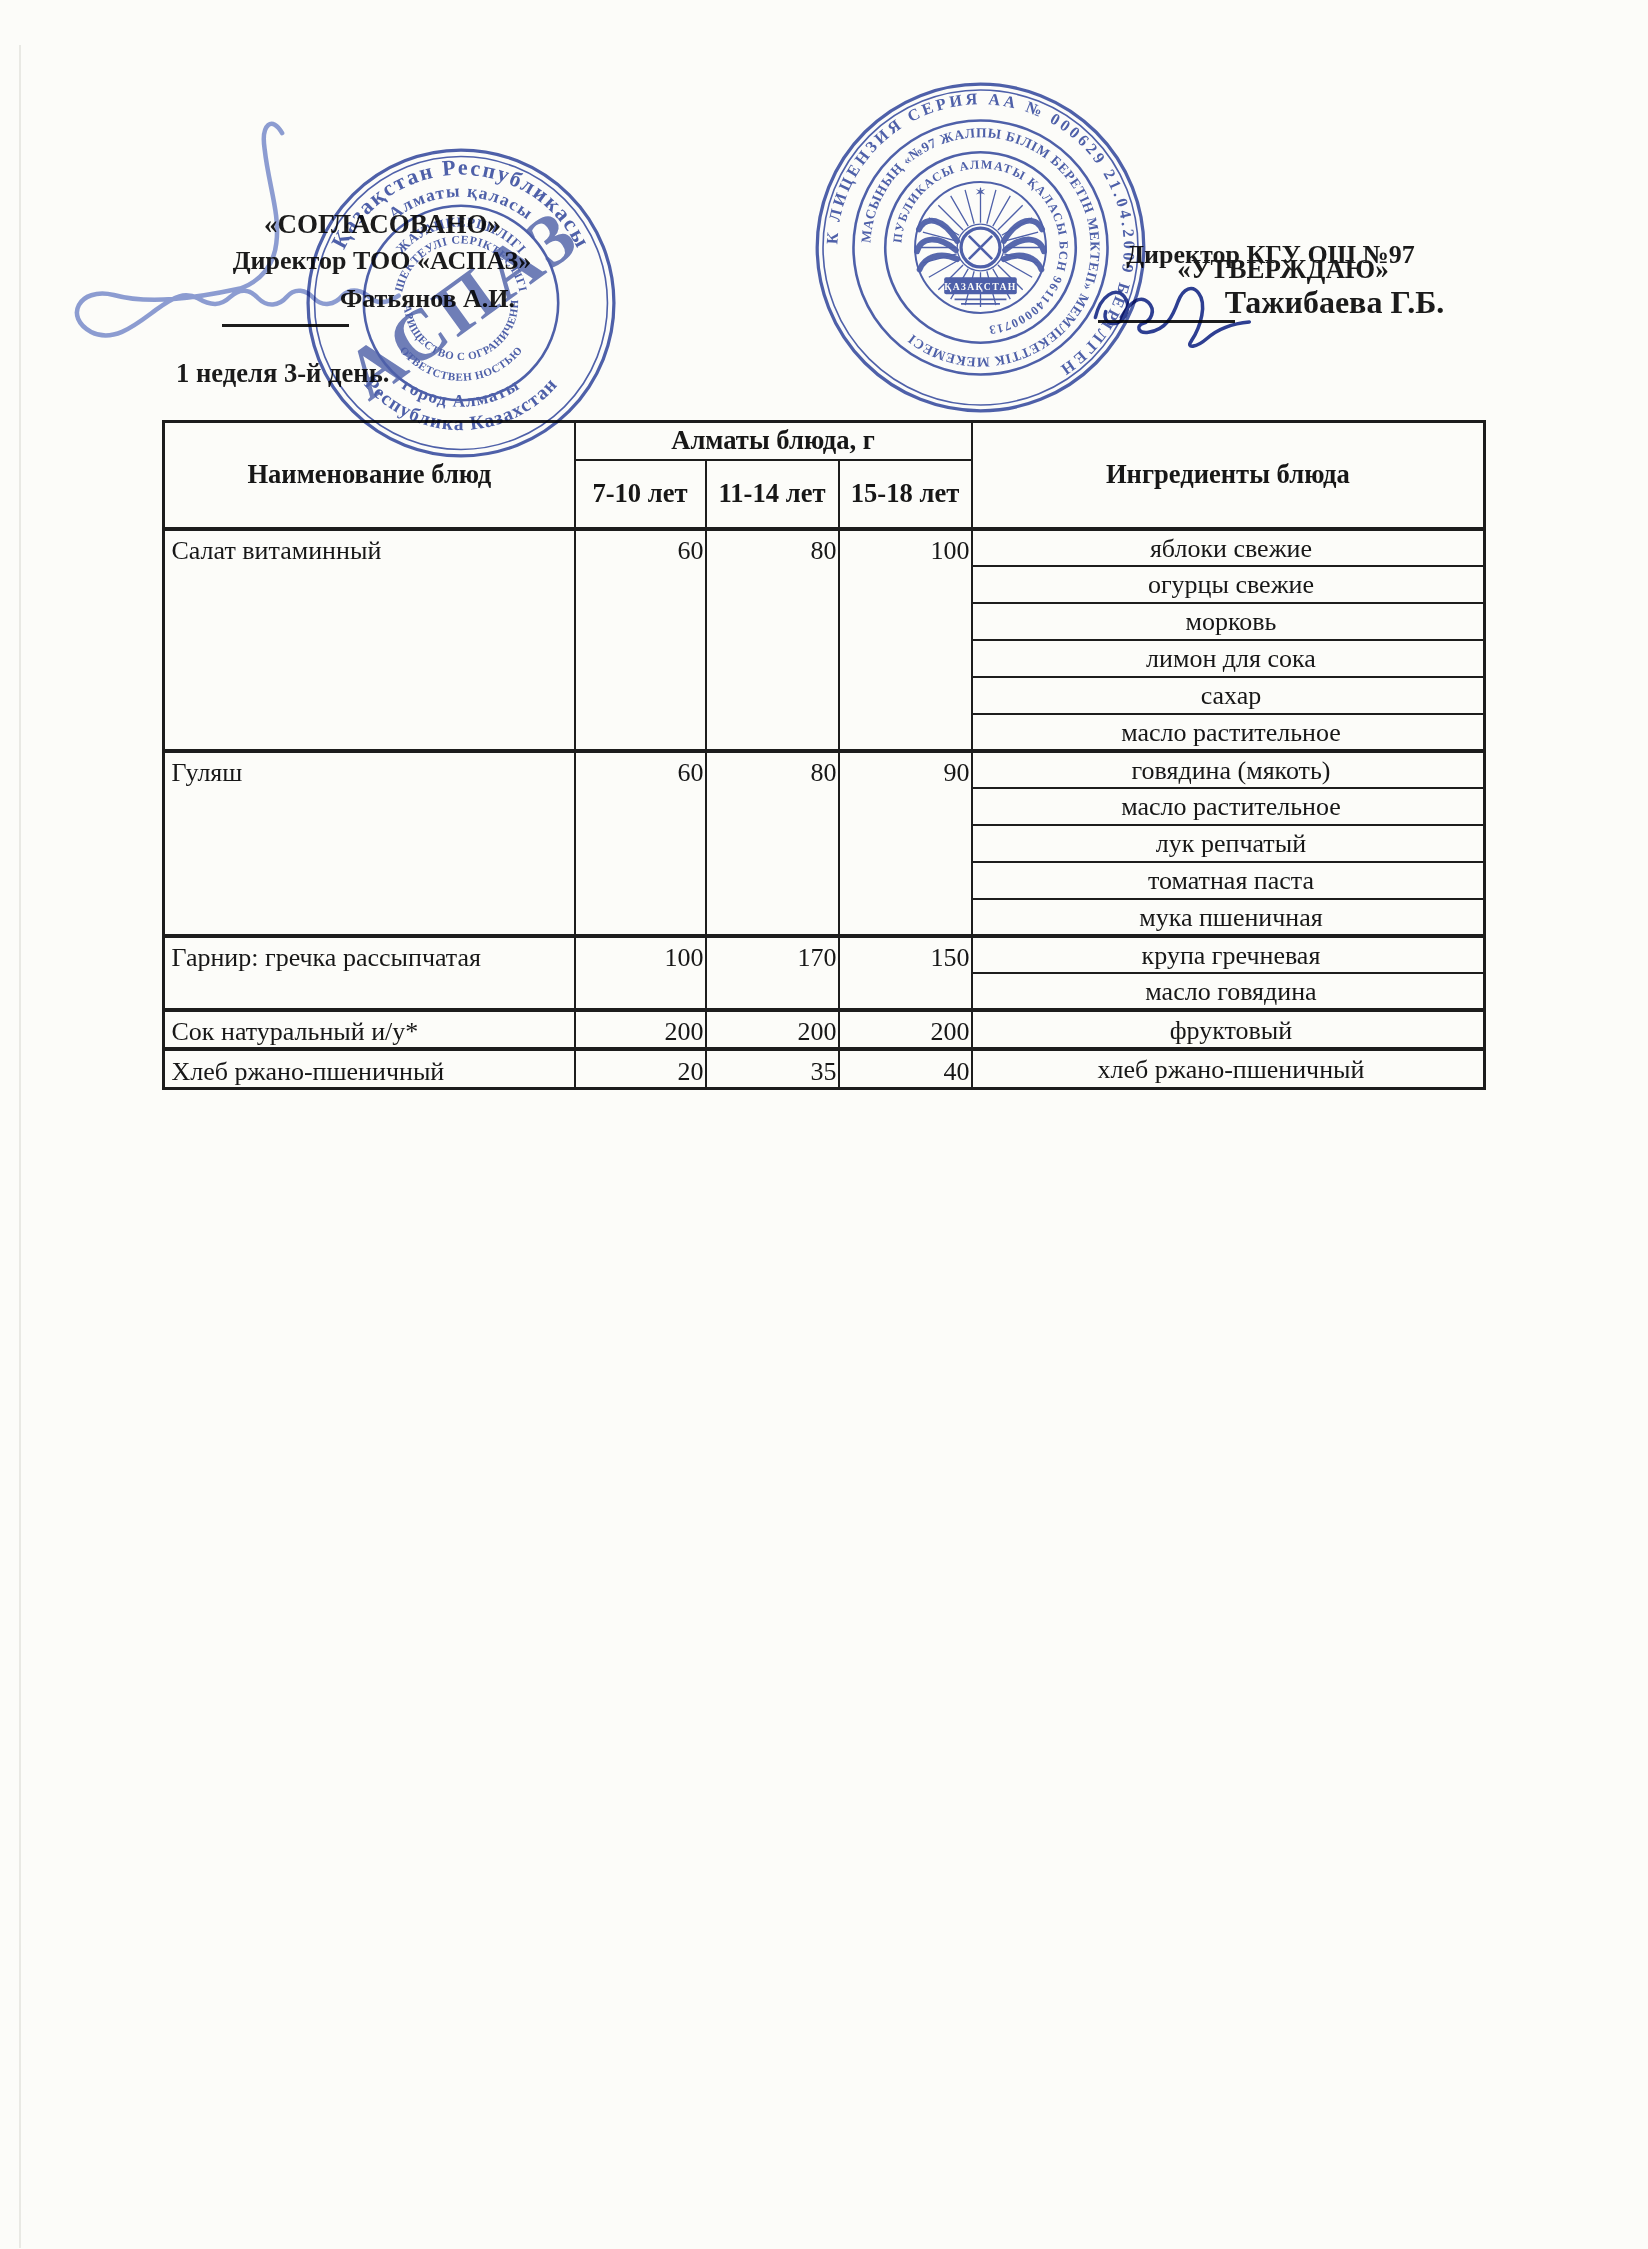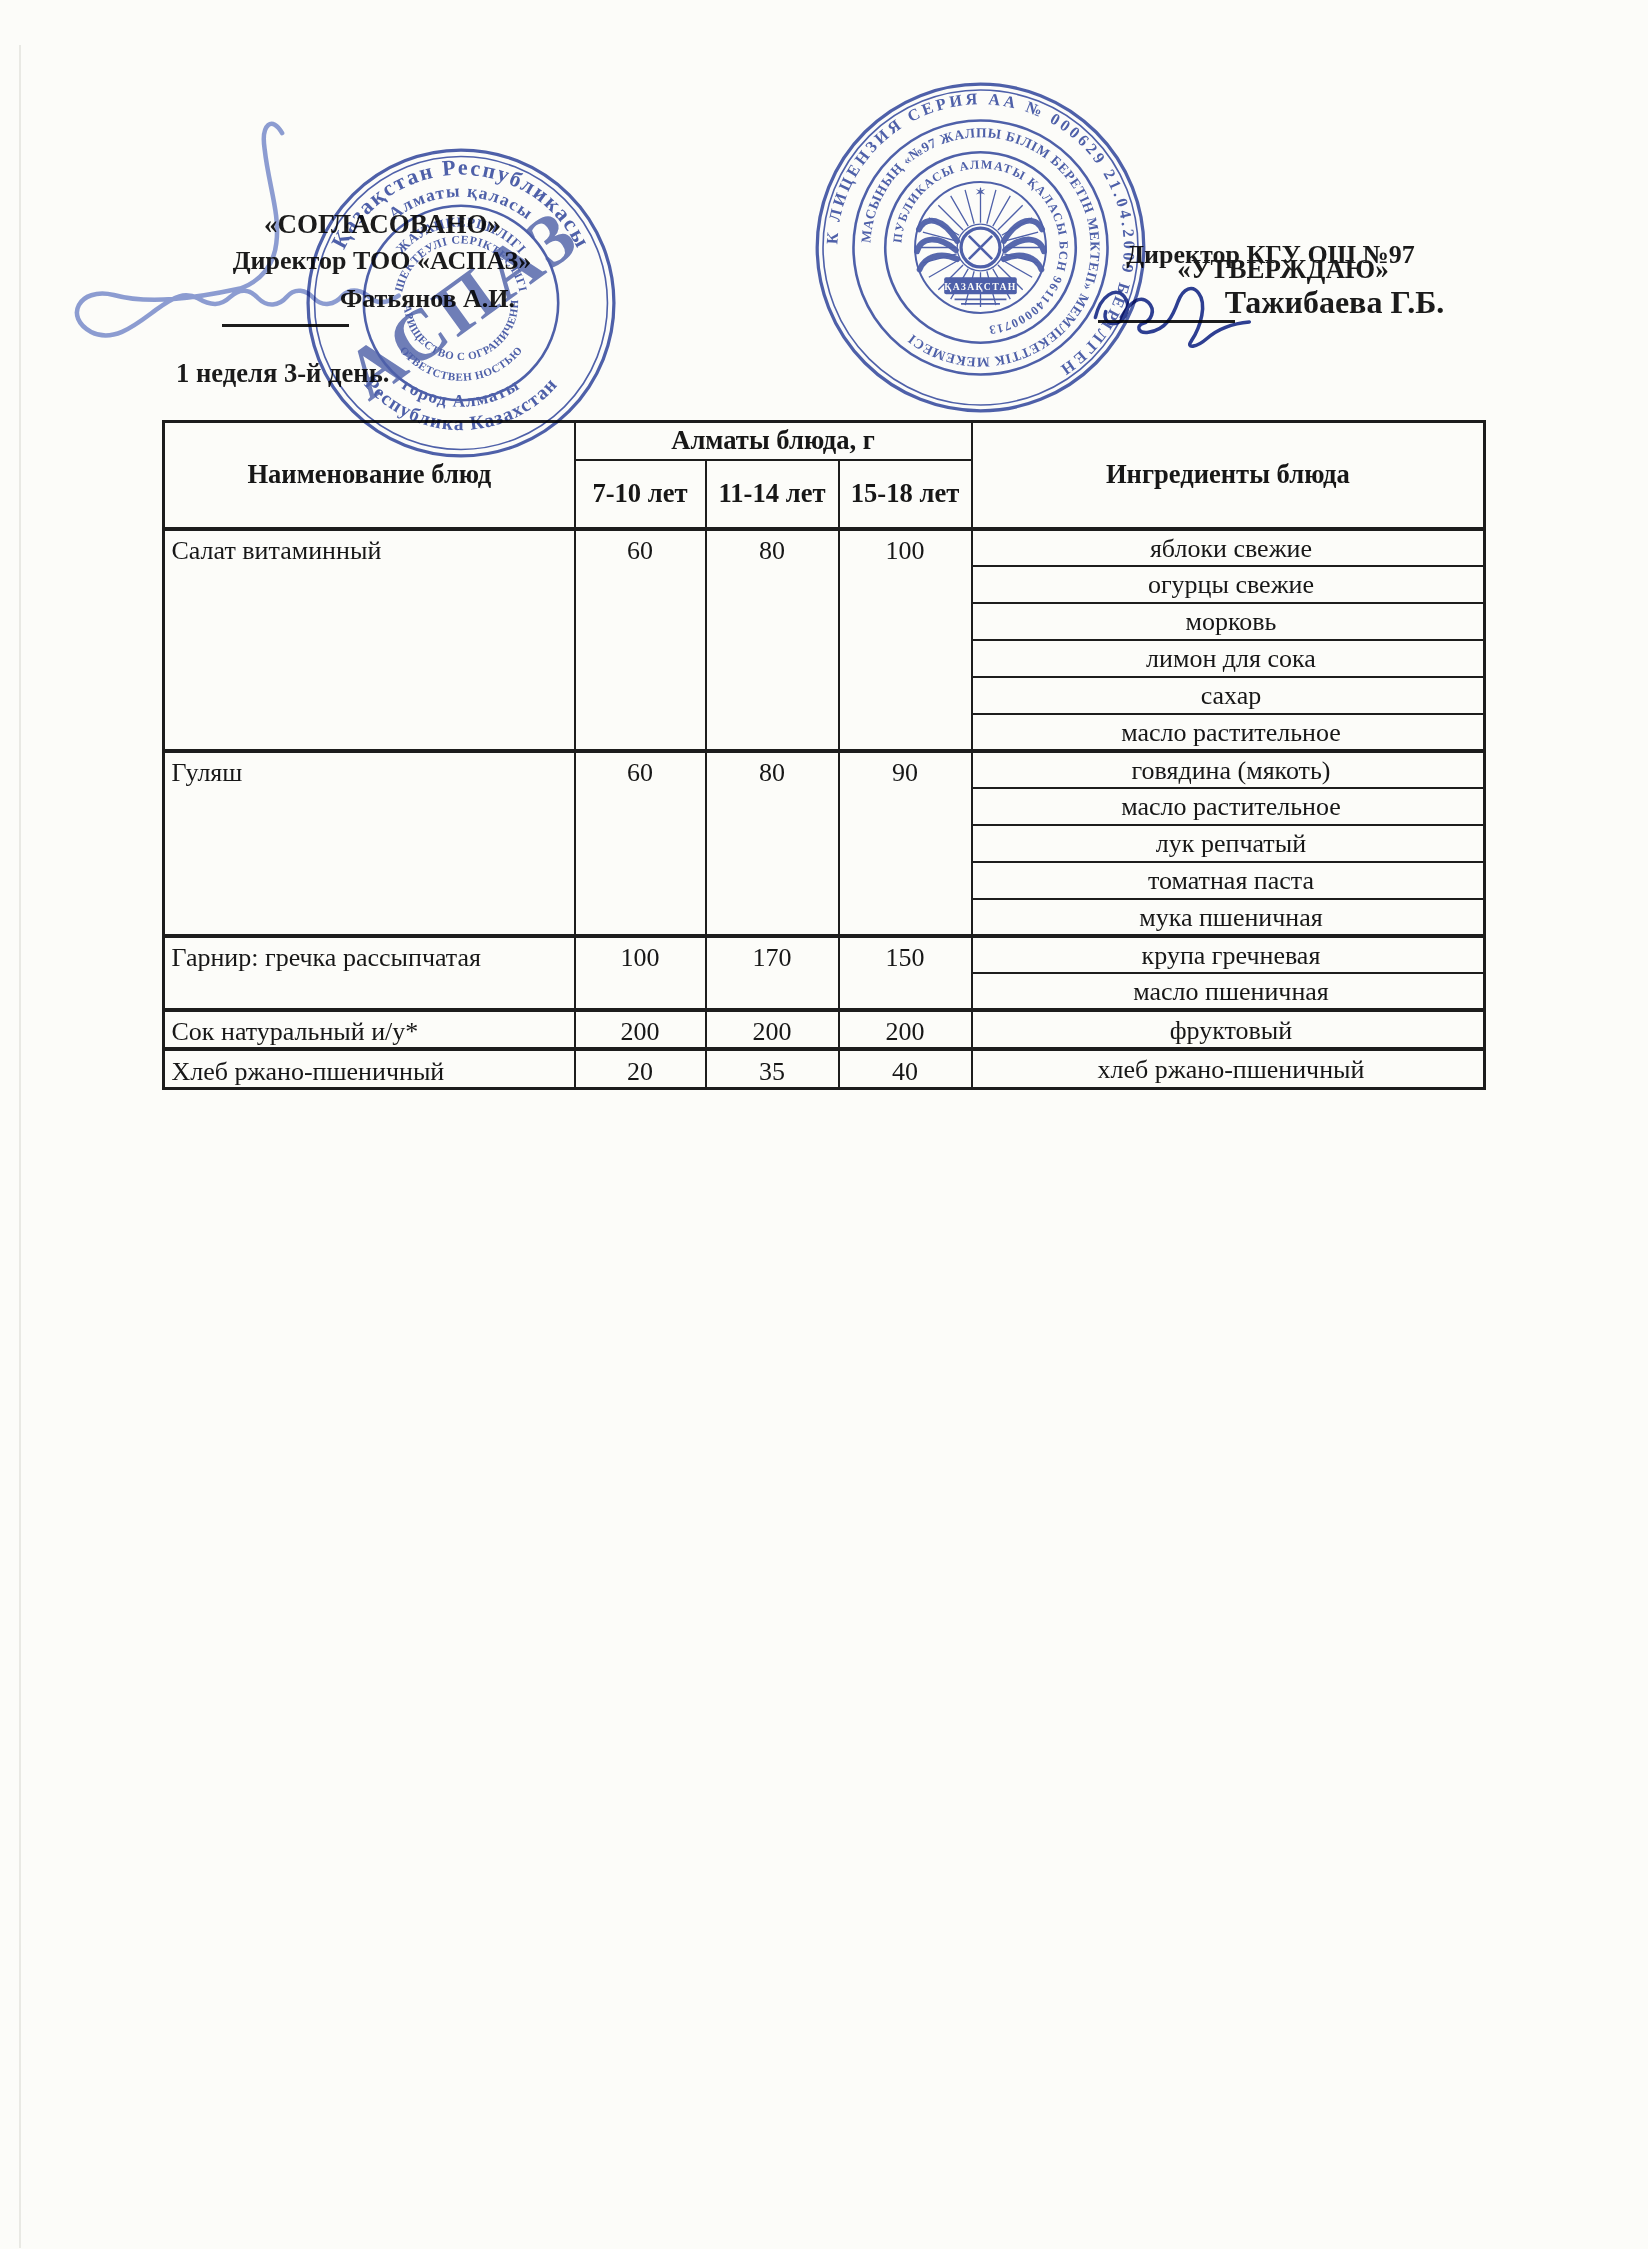--- a/index.html
+++ b/index.html
@@ -14,21 +14,21 @@
   table.menu{position:absolute;left:162px;top:420px;width:1322px;border-collapse:collapse;
              table-layout:fixed;font:400 26px/1.12 "Liberation Serif", serif;color:#171717;}
   table.menu td, table.menu th{border:2.6px solid #1d1d1d;overflow:hidden;}
   table.menu{border:3.2px solid #1d1d1d;}
   tr.hrow1{height:38px;}
   tr.hrow2{height:69px;}
   tr.brow{height:37px;}
   th.hcell{font-weight:700;font-size:26.6px;text-align:center;vertical-align:middle;padding:0 3.9px;}
   tr.hrow2 th, th.rspan{border-bottom-width:4.5px;}
   td.dish{text-align:left;vertical-align:top;padding:5.2px 2.6px 0 6.5px;}
-  td.num{text-align:center;vertical-align:top;padding-top:5.8px;}
+  td.num{text-align:right;vertical-align:top;padding-top:5.8px;}
   td.ing{text-align:center;vertical-align:middle;padding:1.3px 2.6px 0 9px;}
   tr.g-start td{border-top-width:4.5px;}
   
   .stamp{position:absolute;mix-blend-mode:multiply;opacity:.9;}
   .sig{position:absolute;mix-blend-mode:multiply;}
   .stamp text{font-family:"Liberation Serif", serif;}
 </style>
 </head>
 <body>
 
@@ -112,21 +112,21 @@
         </tr>
 
     <tr class="brow g-start">
       <td class="dish" rowspan="2">Гарнир: гречка рассыпчатая</td>
       <td class="num" rowspan="2">100</td>
       <td class="num" rowspan="2">170</td>
       <td class="num" rowspan="2">150</td>
       <td class="ing">крупа гречневая</td>
     </tr>
     <tr class="brow">
-          <td class="ing">масло пшеничная</td>
+          <td class="ing">масло говядина</td>
         </tr>
 
     <tr class="brow g-start">
       <td class="dish">Сок натуральный и/у*</td>
       <td class="num">200</td>
       <td class="num">200</td>
       <td class="num">200</td>
       <td class="ing">фруктовый</td>
     </tr>
 

